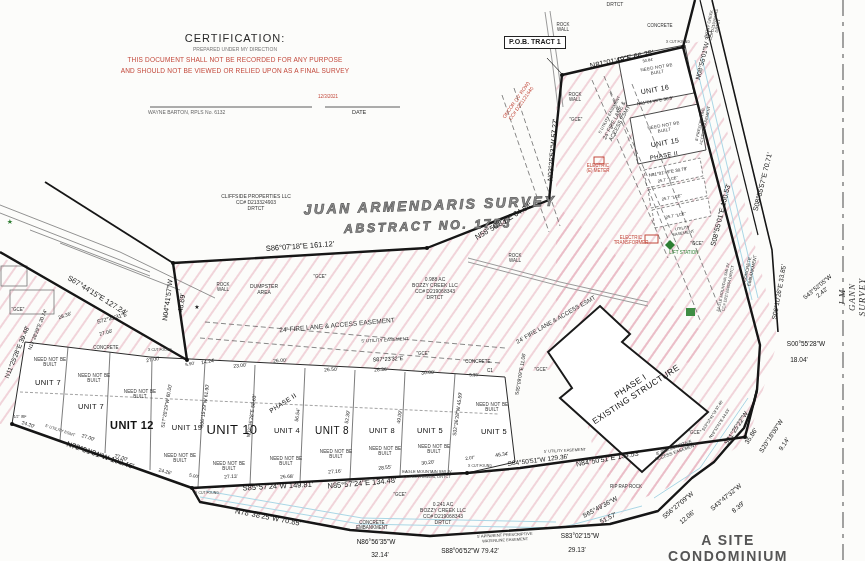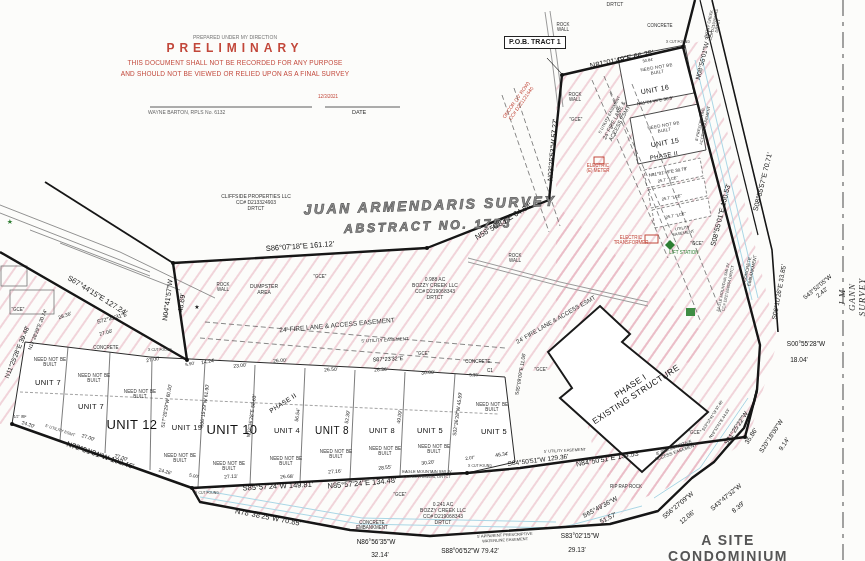--- a/index.html
+++ b/index.html
@@ -160,22 +160,22 @@
 
     <line x1="547" y1="58" x2="562" y2="74" stroke="#222" stroke-width="0.8"></line>
 
     <g stroke="#333" stroke-width="0.8">
       <line x1="150" y1="107" x2="312" y2="107"></line>
       <line x1="325" y1="107" x2="400" y2="107"></line>
     </g>
   </svg>
 
   <div class="cert">
+    <div class="c-head">CERTIFICATION:</div>
     <div class="c-sub">PREPARED UNDER MY DIRECTION</div>
-    <div class="c-stamp">PRELIMINARY</div>
     <div class="c-warn">THIS DOCUMENT SHALL NOT BE RECORDED FOR ANY PURPOSE</div>
     <div class="c-warn">AND SHOULD NOT BE VIEWED OR RELIED UPON AS A FINAL SURVEY</div>
   </div>
   <div class="c-sig">WAYNE BARTON, RPLS No. 6132</div>
   <div class="c-date">DATE</div>
   <div class="c-datenote">12/3/2021</div>
 
   <div class="abs ttl" style="left:430px;top:205px;transform:translate(-50%,-50%) rotate(-2deg);">JUAN ARMENDARIS SURVEY</div>
   <div class="abs ttl ttl2" style="left:428px;top:226px;transform:translate(-50%,-50%) rotate(-2deg);">ABSTRACT NO. 1753</div>
 
@@ -263,21 +263,21 @@
       <span class="lb dim" style="left: 65px; top: 316px; font-size: 5px; transform: translate(-50%, -50%) rotate(-20deg);">28.36'</span>
       <span class="lb dim" style="left: 298px; top: 415px; font-size: 5px; transform: translate(-50%, -50%) rotate(-82deg);">56.54'</span>
       <span class="lb dim" style="left: 348px; top: 417px; font-size: 5px; transform: translate(-50%, -50%) rotate(-82deg);">52.39'</span>
       <span class="lb dim" style="left: 400px; top: 417px; font-size: 5px; transform: translate(-50%, -50%) rotate(-82deg);">49.09'</span>
       <span class="lb dim" style="left: 648px; top: 61px; font-size: 4px; transform: translate(-50%, -50%) rotate(-10deg);">30.84'</span>
       <span class="lb dim" style="left: 668px; top: 180px; font-size: 4px; transform: translate(-50%, -50%) rotate(-10deg);">25.7'  "LCE"</span>
       <span class="lb dim" style="left: 672px; top: 198px; font-size: 4px; transform: translate(-50%, -50%) rotate(-10deg);">25.7'  "LCE"</span>
       <span class="lb dim" style="left: 676px; top: 216px; font-size: 4px; transform: translate(-50%, -50%) rotate(-10deg);">25.7'  "LCE"</span>
       <span class="lb unit" style="left: 48px; top: 383px; font-size: 7.5px; transform: translate(-50%, -50%) rotate(0deg);">UNIT 7</span>
       <span class="lb unit" style="left: 91px; top: 407px; font-size: 7.5px; transform: translate(-50%, -50%) rotate(0deg);">UNIT 7</span>
-      <span class="lb unit" style="left: 132px; top: 425px; font-size: 13px; transform: translate(-50%, -50%) rotate(0deg);">UNIT 12</span>
+      <span class="lb unit" style="left: 132px; top: 425px; font-size: 11px; transform: translate(-50%, -50%) rotate(0deg); font-weight: bold;">UNIT 12</span>
       <span class="lb unit" style="left: 187px; top: 428px; font-size: 7.5px; transform: translate(-50%, -50%) rotate(0deg);">UNIT 19</span>
       <span class="lb unit" style="left: 232px; top: 430px; font-size: 13px; transform: translate(-50%, -50%) rotate(0deg);">UNIT 10</span>
       <span class="lb unit" style="left: 287px; top: 431px; font-size: 7.5px; transform: translate(-50%, -50%) rotate(0deg);">UNIT 4</span>
       <span class="lb unit" style="left: 332px; top: 431px; font-size: 10px; transform: translate(-50%, -50%) rotate(0deg);">UNIT 8</span>
       <span class="lb unit" style="left: 382px; top: 431px; font-size: 7.5px; transform: translate(-50%, -50%) rotate(0deg);">UNIT 8</span>
       <span class="lb unit" style="left: 430px; top: 431px; font-size: 7.5px; transform: translate(-50%, -50%) rotate(0deg);">UNIT 5</span>
       <span class="lb unit" style="left: 494px; top: 432px; font-size: 7.5px; transform: translate(-50%, -50%) rotate(0deg);">UNIT 5</span>
       <span class="lb unit" style="left: 655px; top: 90px; font-size: 7px; transform: translate(-50%, -50%) rotate(-10deg);">UNIT 16</span>
       <span class="lb unit" style="left: 665px; top: 143px; font-size: 7px; transform: translate(-50%, -50%) rotate(-10deg);">UNIT 15</span>
       <span class="lb unit" style="left: 664px; top: 156px; font-size: 6px; transform: translate(-50%, -50%) rotate(-10deg);">PHASE II</span>

